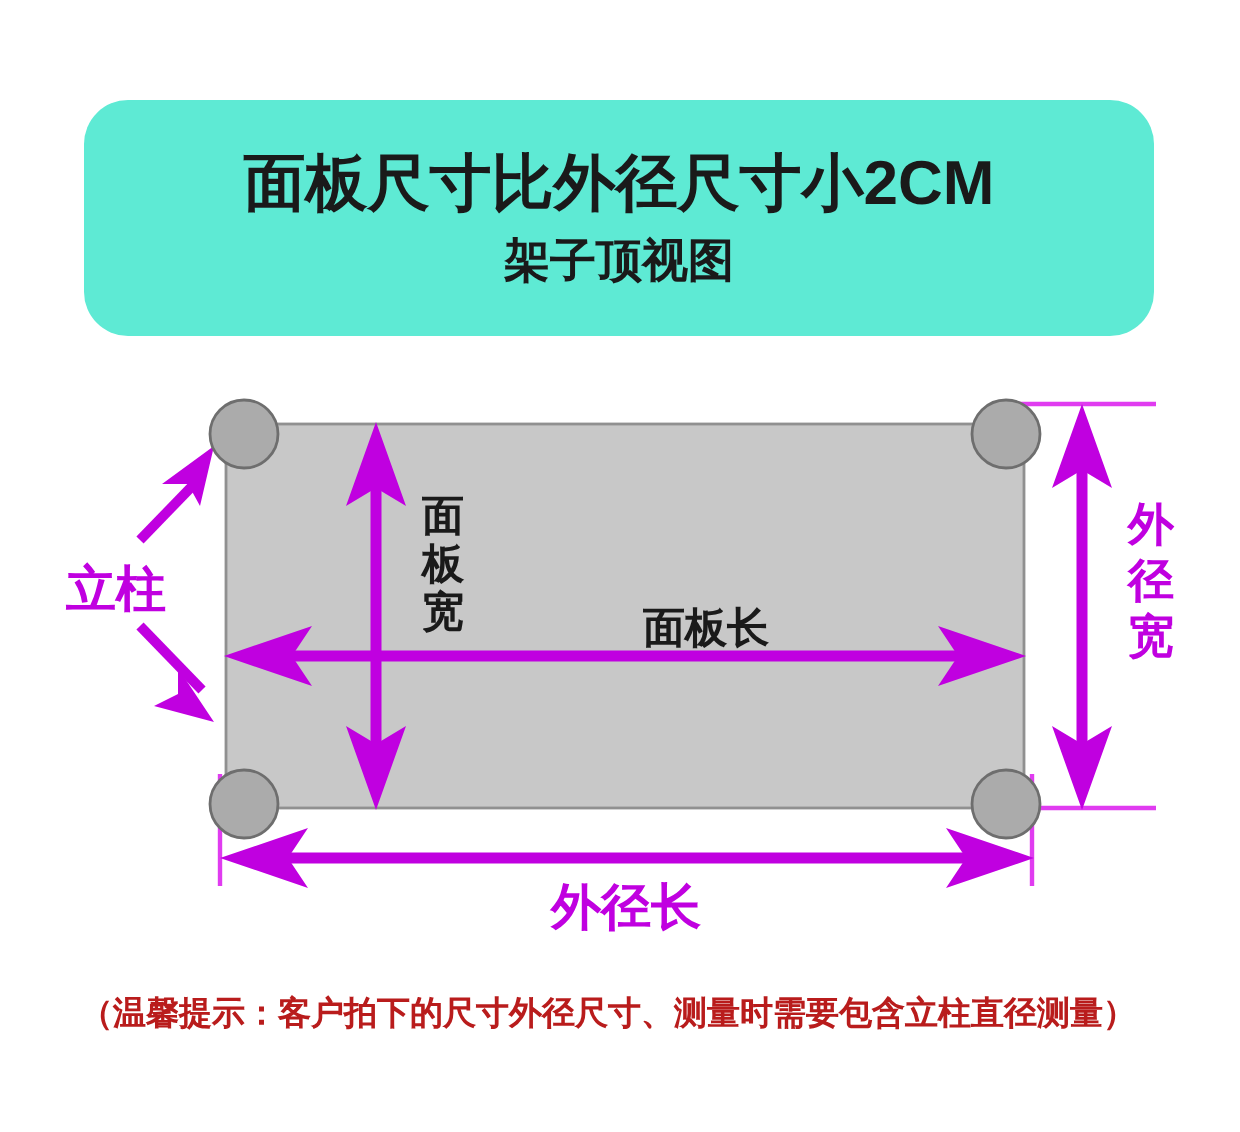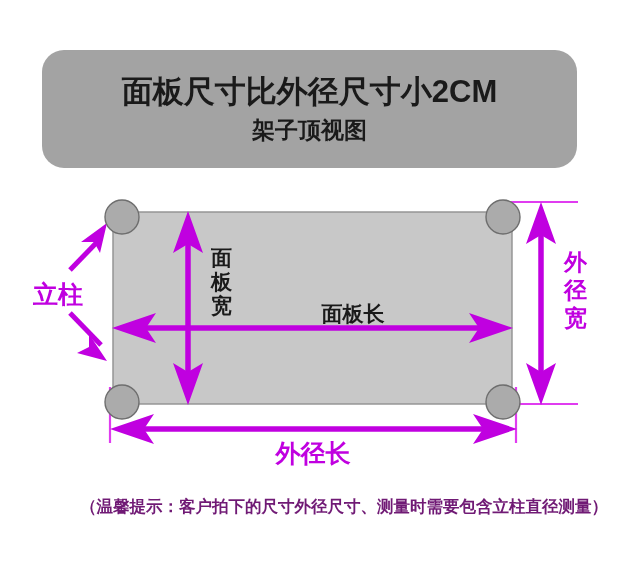--- a/index.html
+++ b/index.html
@@ -19,21 +19,21 @@
     width: 620px;
     height: 566px;
   }
   
   .header-banner {
     position: absolute;
     left: 42px;
     top: 50px;
     width: 535px;
     height: 118px;
-    background: #a3a3a3;
+    background: #5eead4;
     border-radius: 22px;
     display: flex;
     flex-direction: column;
     align-items: center;
     justify-content: center;
     box-sizing: border-box;
   }
   .header-title {
     font-size: 31px;
     font-weight: 700;
@@ -60,24 +60,24 @@
   }
   .diagram svg {
     display: block;
   }
   
   .footer-note {
     position: absolute;
     left: 0;
     top: 496px;
     width: 608px;
-    text-align: right;
+    text-align: center;
     font-size: 16.5px;
     font-weight: 700;
-    color: #701a75;
+    color: #b91c1c;
     white-space: nowrap;
   }
   .lbl {
     font-family: "Liberation Sans", "DejaVu Sans", sans-serif;
     font-weight: 700;
   }
 </style>
 </head>
 <body>
 

